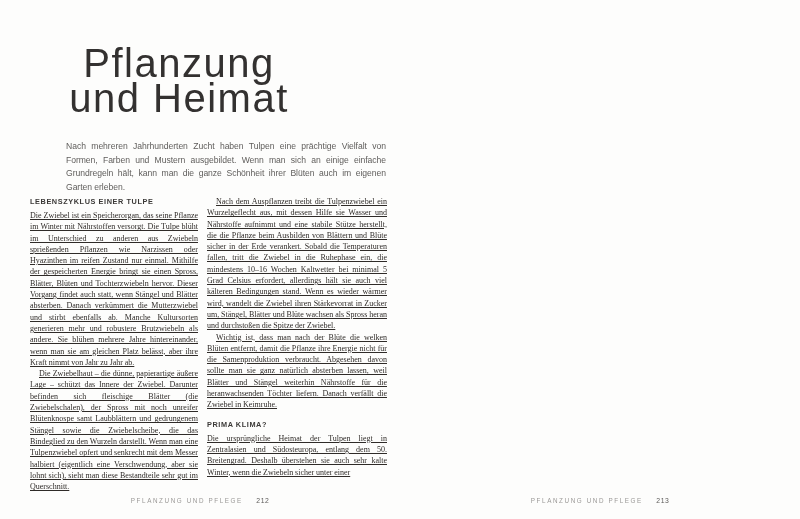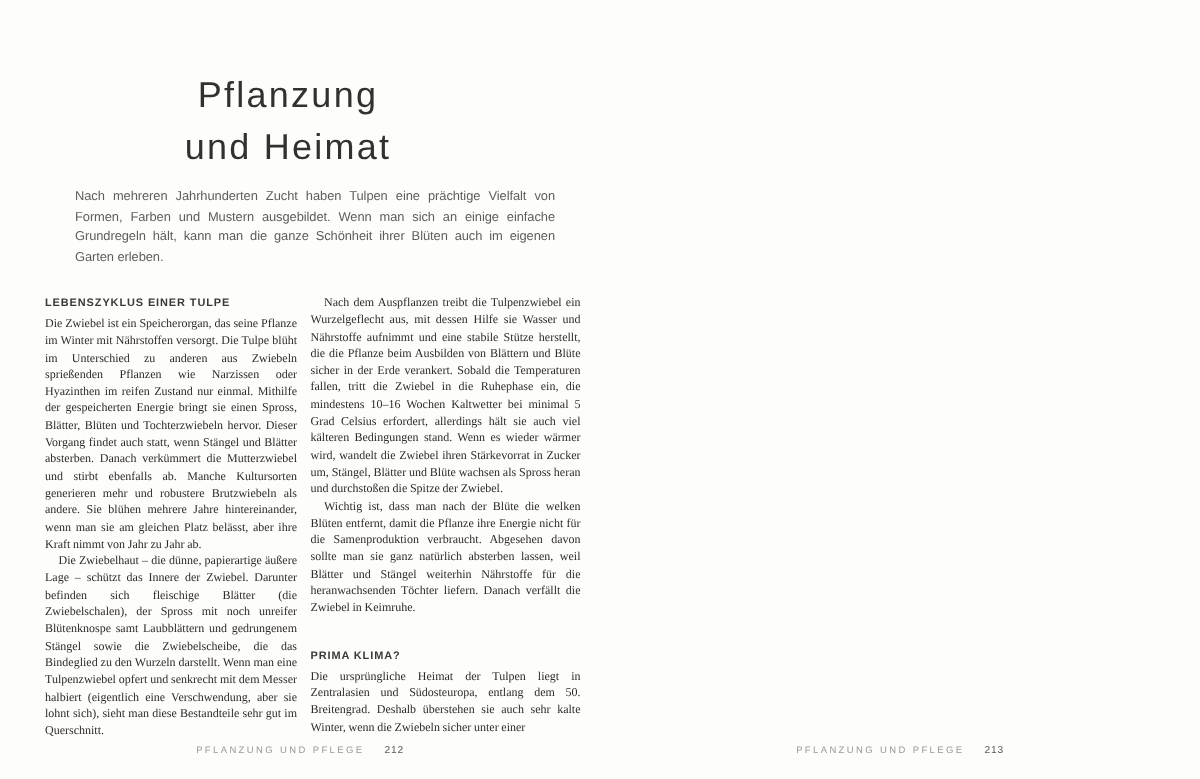--- a/index.html
+++ b/index.html
@@ -21,40 +21,40 @@
     height: 519px;
     overflow: hidden;
   }
   .page-left  { left: 0; }
   .page-right { left: 400px; }
 
   
   .title {
     position: absolute;
     top: 46px;
-    left: 27px;
+    left: 14px;
     width: 330px;
     margin: 0;
     text-align: center;
     font-family: "Liberation Sans", "DejaVu Sans", sans-serif;
     font-weight: 300;
-    font-size: 24px;
+    font-size: 40px;
     line-height: 35px;
     letter-spacing: 1.5px;
     color: #333130;
   }
   .title span { display: block; }
 
   
   .intro {
     position: absolute;
     top: 124px;
     left: 50px;
     width: 320px;
-    margin: 0;
+    margin: 16px;
     font-family: "Liberation Sans", "DejaVu Sans", sans-serif;
     font-size: 8.6px;
     line-height: 13.7px;
     letter-spacing: -0.05px;
     text-align: justify;
     color: #5f5d5b;
   }
 
   
   .cols {
@@ -72,34 +72,35 @@
 
   .body {
     margin: 0;
     font-family: "Liberation Serif", "DejaVu Serif", serif;
     font-size: 8px;
     text-align: justify;
     color: #2f2b28;
     hyphens: auto;
     -webkit-hyphens: auto;
     word-spacing: -0.2px;
+    text-decoration: underline;
   }
   .cols-left  .body { line-height: 11.3px; }
   .body.indent { text-indent: 9px; }
 
   .sec-heading {
     margin: 0 0 3px 0;
     font-family: "Liberation Sans", "DejaVu Sans", sans-serif;
     font-weight: bold;
     font-size: 7.3px;
     line-height: 11px;
     letter-spacing: 0.6px;
     color: #3b3937;
   }
-  .sec-heading.spaced { margin-top: 20px; }
+  .sec-heading.spaced { margin-top: 8px; }
 
   
   .footer {
     position: absolute;
     top: 489px;
     left: 0;
     width: 400px;
     text-align: center;
     font-family: "Liberation Sans", "DejaVu Sans", sans-serif;
     white-space: nowrap;

